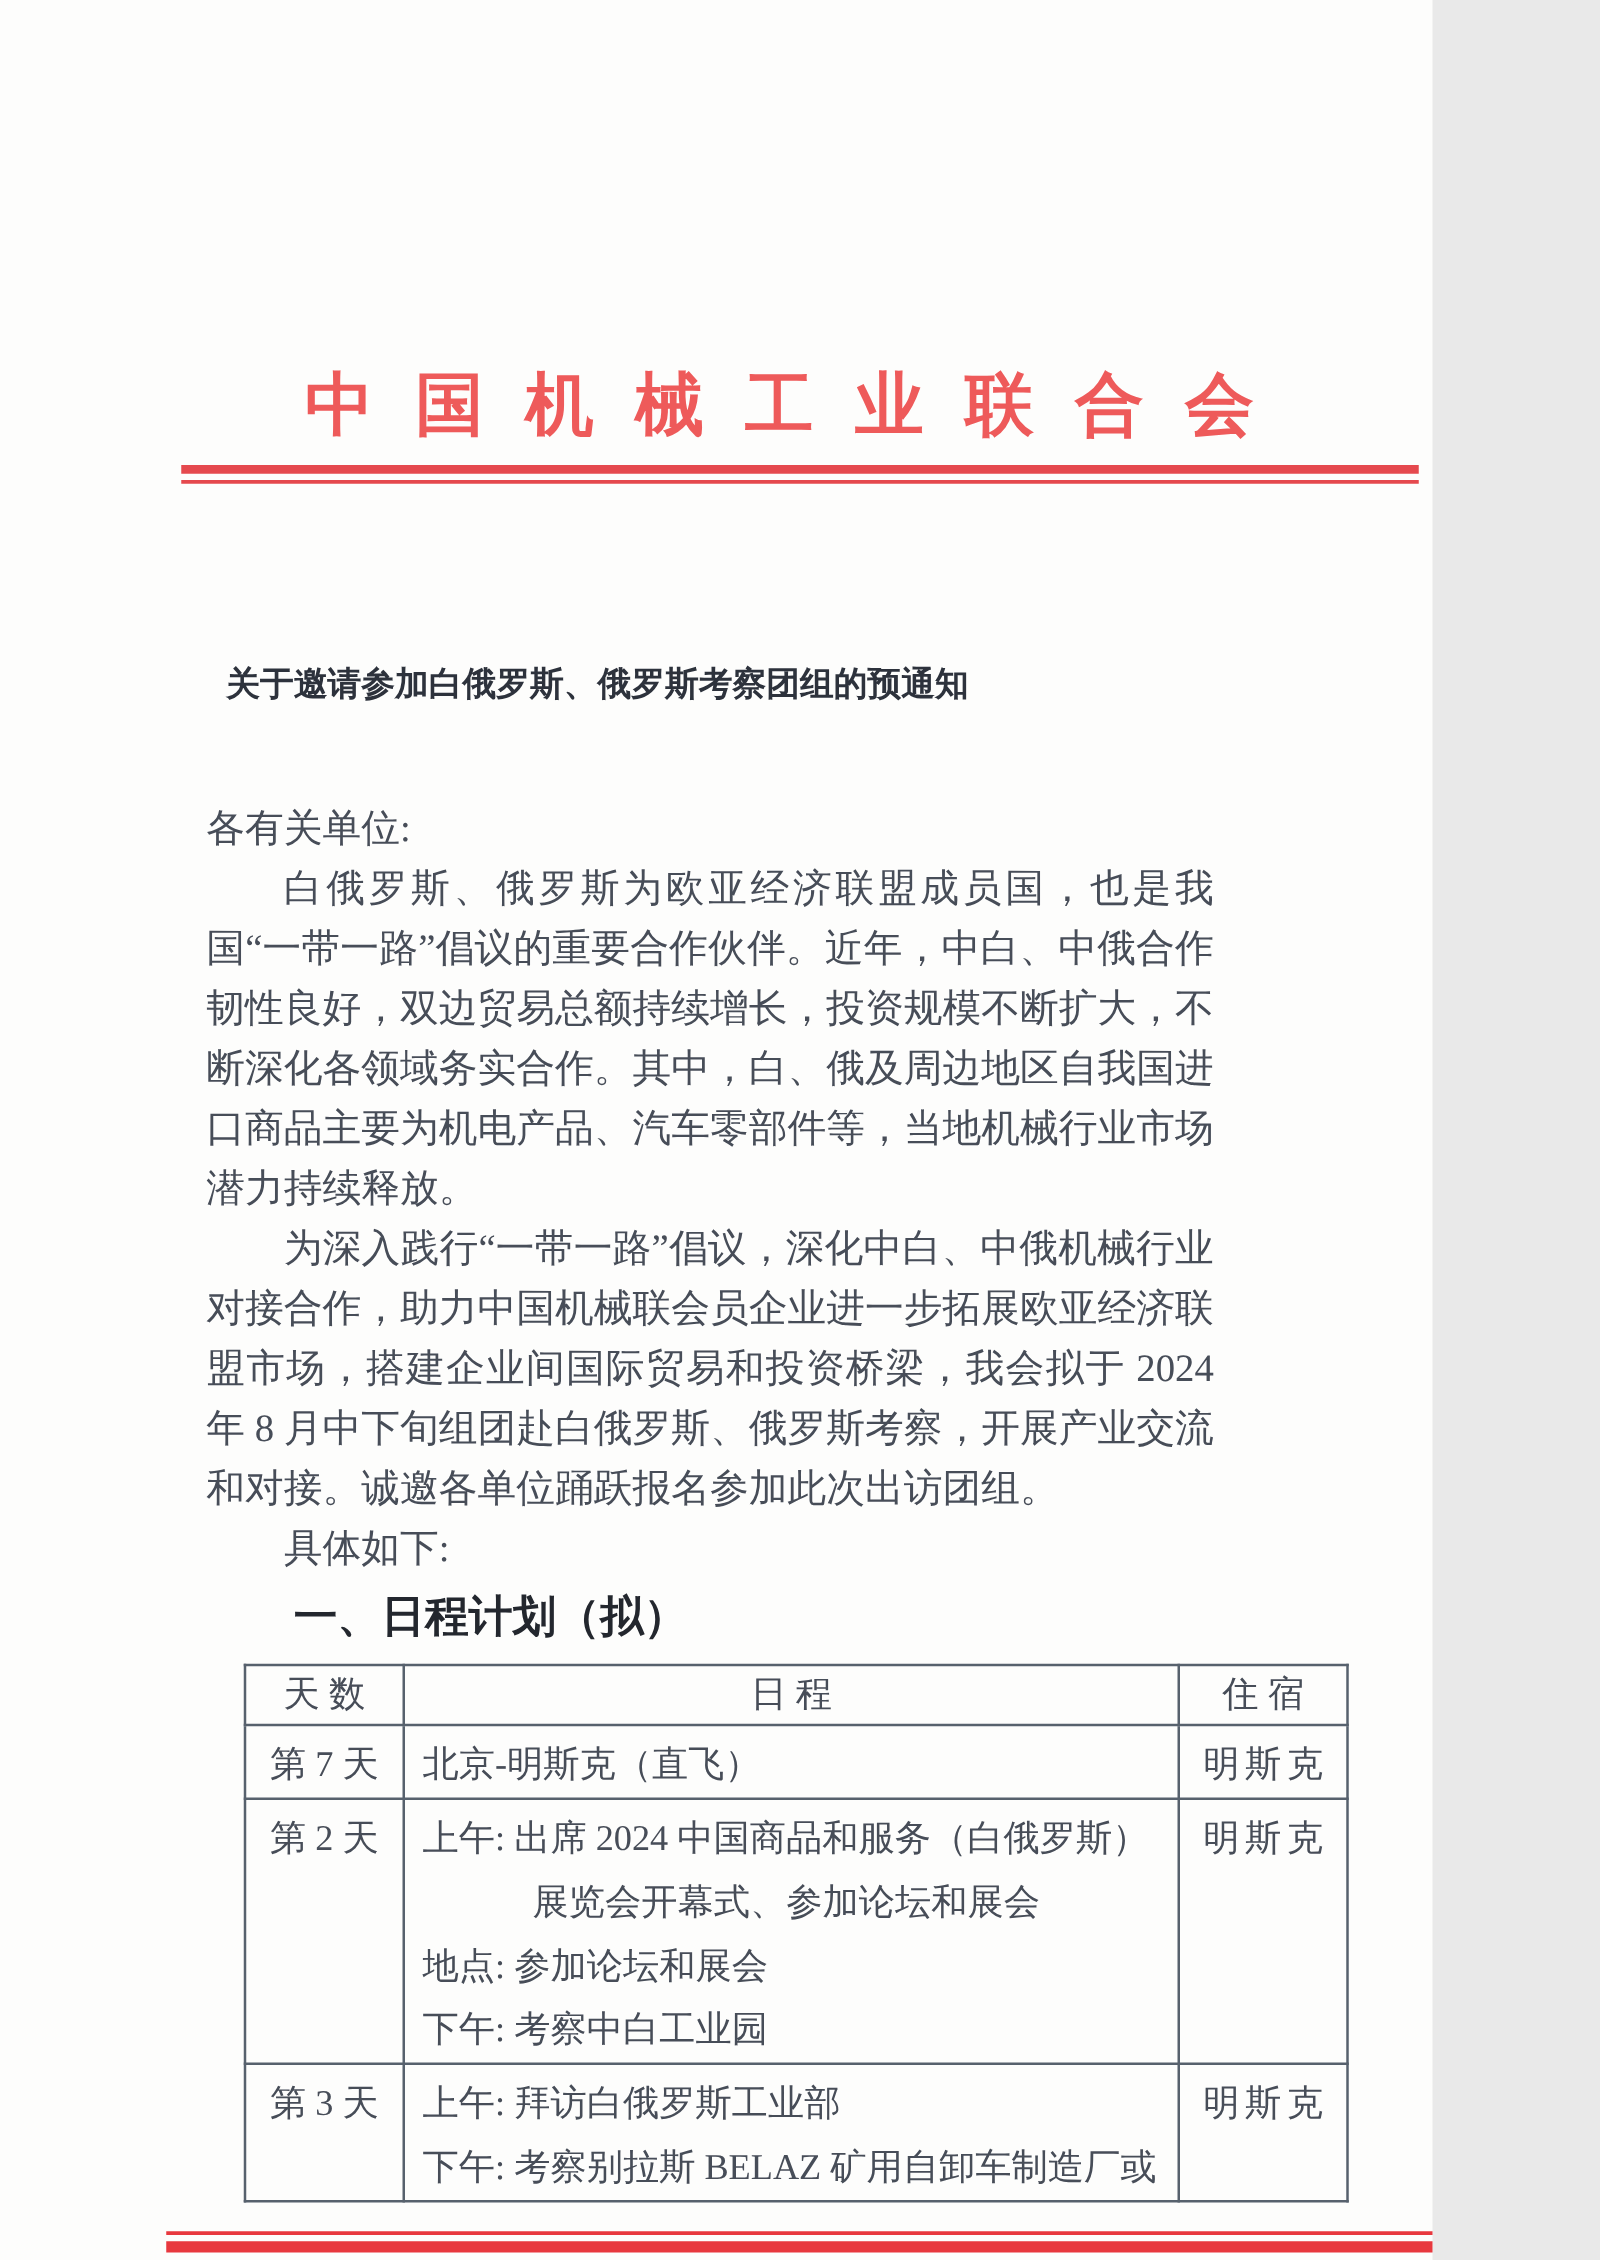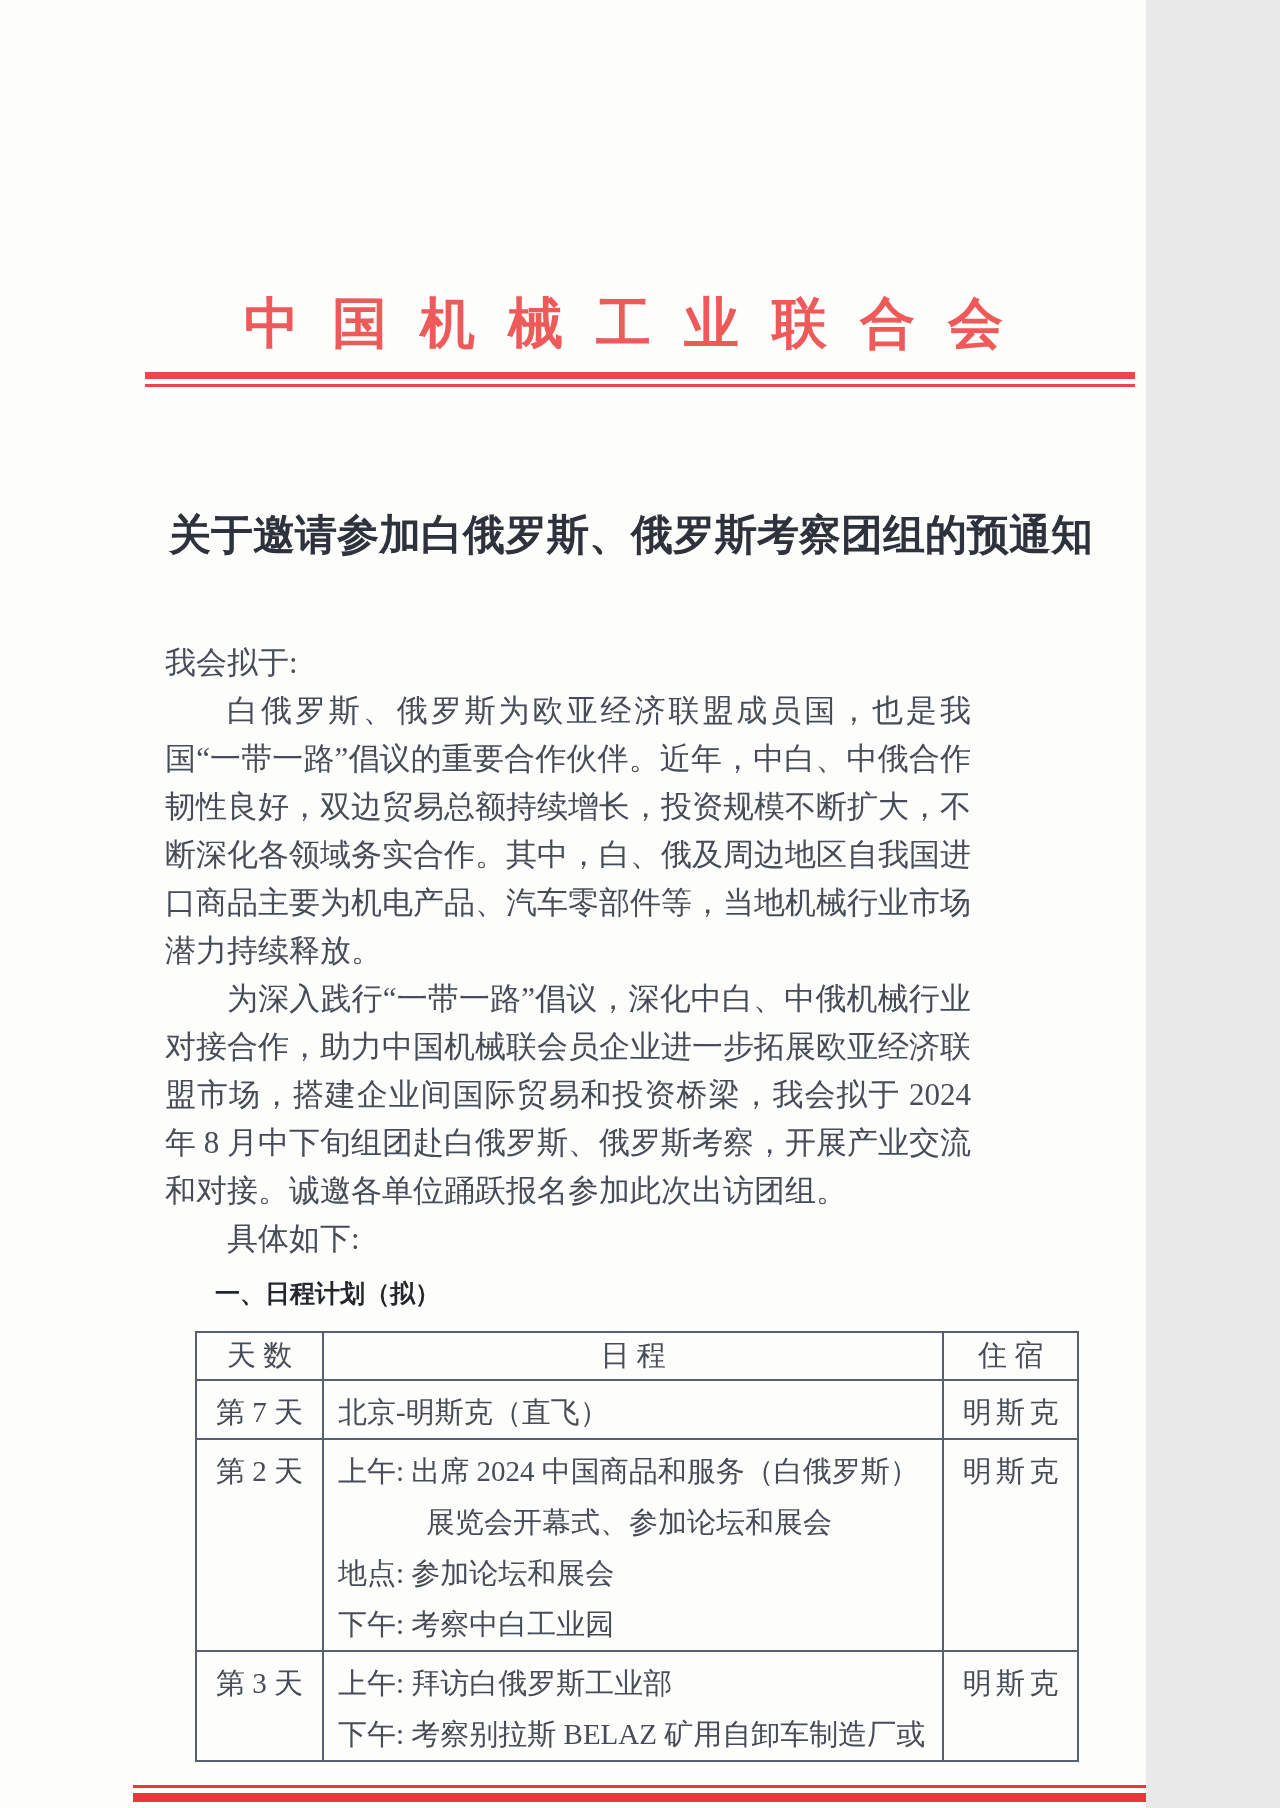--- a/index.html
+++ b/index.html
@@ -17,36 +17,36 @@
   }
   .rule { position:absolute; left:145px; width:990px; background:var(--accent_red,#e5494e); }
   .rule-thick { top:372px; height:7px; }
   .rule-thin  { top:384px; height:3px; }
   
   .doc-number {
     position:absolute; top:448px; right:355px;
     font-size:29px; line-height:40px; color:#3c414b; white-space:nowrap;
   }
   .doc-title {
-    position:absolute; top:506px; left:165px; width:806px; margin:4px;
-    text-align:left; font-size:42px; font-weight:700; line-height:50px;
+    position:absolute; top:506px; left:165px; width:806px; margin:16px;
+    text-align:left; font-size:27px; font-weight:700; line-height:50px;
     color:var(--title_text,#2d323c); white-space:nowrap;
   }
   
   .body-block {
     position:absolute; left:165px; top:639px; width:912px;
     font-size:31px; color:var(--text,#474d58);
   }
   .body-block p { margin:0; width:806px; line-height:48px; text-align:justify; }
   .indent { text-indent:2em; }
   .p2 { margin-top:6px; }
   .p3 { margin-top:8px; }
   .section-heading {
     margin:8px 0 0 0; width:806px; text-indent:2em;
-    font-size:25px; font-weight:700; line-height:46px; color:#23272e;
+    font-size:35px; font-weight:700; line-height:46px; color:#23272e;
   }
   
   .schedule {
     position:absolute; left:195px; top:1331px; width:882px;
     border-collapse:collapse; table-layout:fixed;
     font-size:29px; color:var(--text,#474d58);border-radius:28px;
   }
   .schedule th, .schedule td { border:2px solid var(--table_border,#57616d); padding:0; }
   .schedule thead th {
     height:46px; font-weight:400; text-align:center; vertical-align:middle;
@@ -74,21 +74,21 @@
   <header>
     <h1 class="org-name">中国机械工业联合会</h1>
     <div class="rule rule-thick"></div>
     <div class="rule rule-thin"></div>
   </header>
 
 
   <h2 class="doc-title">关于邀请参加白俄罗斯、俄罗斯考察团组的预通知</h2>
 
   <main class="body-block">
-    <p class="salutation">我会拟于:</p>
+    <p class="salutation">各有关单位:</p>
     <p class="indent">白俄罗斯、俄罗斯为欧亚经济联盟成员国，也是我国“一带一路”倡议的重要合作伙伴。近年，中白、中俄合作韧性良好，双边贸易总额持续增长，投资规模不断扩大，不断深化各领域务实合作。其中，白、俄及周边地区自我国进口商品主要为机电产品、汽车零部件等，当地机械行业市场潜力持续释放。</p>
     <p class="indent p2">为深入践行“一带一路”倡议，深化中白、中俄机械行业对接合作，助力中国机械联会员企业进一步拓展欧亚经济联盟市场，搭建企业间国际贸易和投资桥梁，我会拟于 2024 年 8 月中下旬组团赴白俄罗斯、俄罗斯考察，开展产业交流和对接。诚邀各单位踊跃报名参加此次出访团组。</p>
     <p class="indent p3">具体如下:</p>
     <h3 class="section-heading">一、日程计划（拟）</h3>
   </main>
 
   <table class="schedule">
     <colgroup>
       <col style="width:127px">
         <col style="width:620px">

